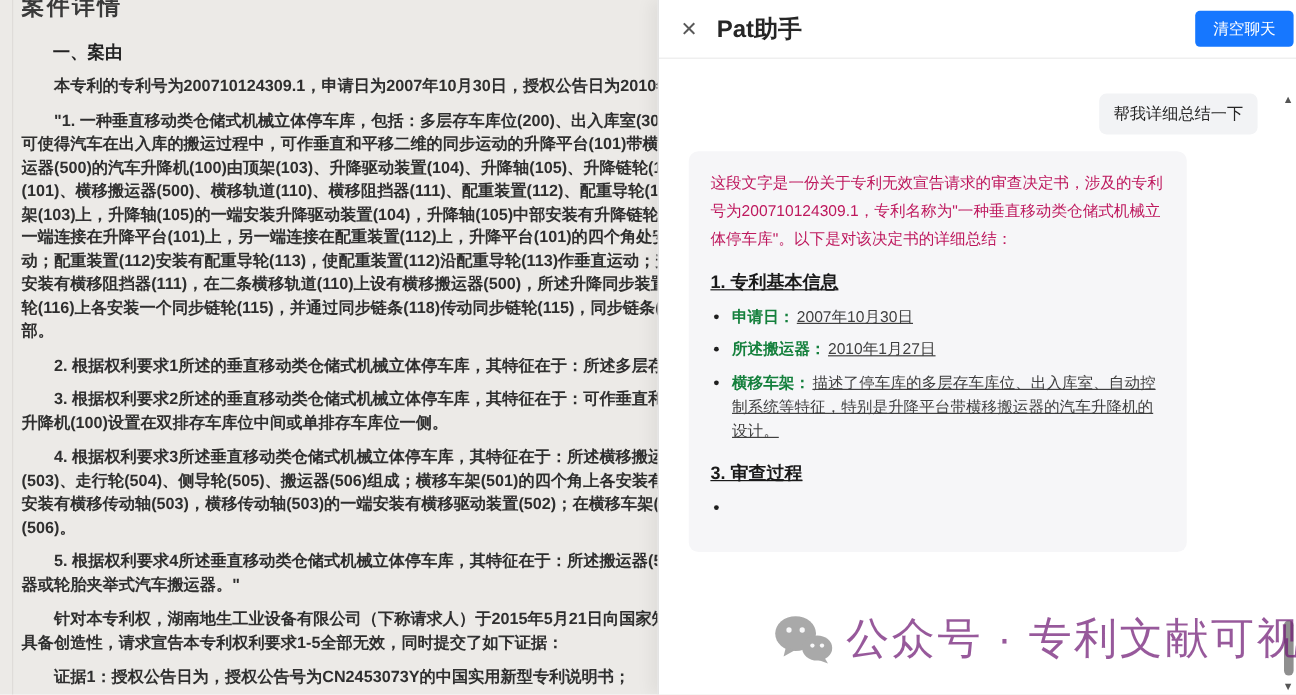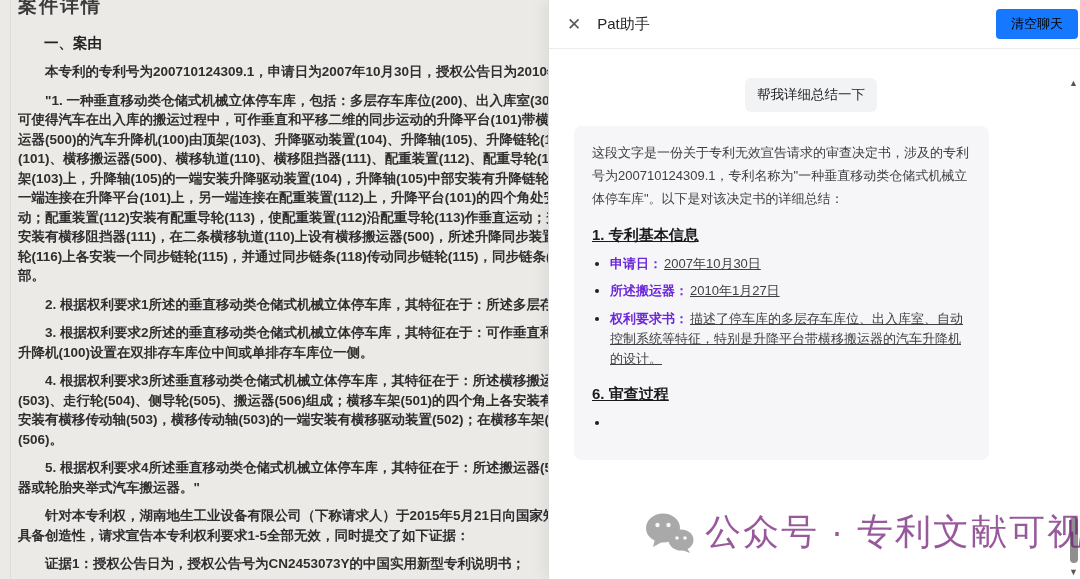--- a/index.html
+++ b/index.html
@@ -13,35 +13,35 @@
   .doc-h{margin:15px 0 0 26px;font-size:14.5px;font-weight:700;color:#222;}
   .doc-line{white-space:nowrap;font-size:13.5px;line-height:19.5px;font-weight:700;color:#2f2f2f;}
   .doc-line.indent{text-indent:27px;}
   .doc-line.gap{margin-top:9px;}
 
   
   .panel{position:absolute;top:0;left:548px;right:0;bottom:0;background:#ffffff;
          border-left:1px solid #ddd;box-shadow:-6px 0 12px rgba(0,0,0,.05);}
   .hdr{height:48px;display:flex;align-items:center;padding:0 2px 0 18px;border-bottom:1px solid #ececec;}
   .close{font-size:17px;color:#595959;margin-right:16px;cursor:pointer;line-height:1;}
-  .ttl{font-size:15px;font-weight:400;color:#262626;}
-  .clear-btn{margin-left:auto;background:#1677ff;color:#000000;border:none;border-radius:4px;
+  .ttl{font-size:20px;font-weight:700;color:#262626;}
+  .clear-btn{margin-left:auto;background:#1677ff;color:#ffffff;border:none;border-radius:4px;
              height:30px;padding:0 15px;font-size:13px;cursor:pointer;}
 
   .messages{position:absolute;top:48px;left:0;right:12px;bottom:0;padding:30px 20px 0 25px;overflow:hidden;}
-  .user-row{display:flex;justify-content:center;}
+  .user-row{display:flex;justify-content:flex-end;}
   .user-bubble{background:#f2f3f5;border-radius:6px;padding:8px 12px;font-size:13.5px;color:#262626;}
   .asst-bubble{margin-top:14px;background:#f6f6f8;border-radius:8px;padding:16px 18px 20px;
                width:415px;box-sizing:border-box;}
-  .intro{margin:0;font-size:13px;line-height:1.75;color:#404040;}
+  .intro{margin:0;font-size:13px;line-height:1.75;color:#be185d;}
   .sec-h{margin:16px 0 9px;font-size:15px;font-weight:700;color:#1a1a1a;text-decoration:underline;}
   .sec-ul{margin:0;padding-left:18px;list-style:disc;}
   .sec-ul li{margin:7px 0;font-size:13px;line-height:1.55;color:#404040;}
   .sec-ul li::marker{color:#1f1f1f;}
-  .sec-ul b{color:#6d28d9;text-align:right;}
+  .sec-ul b{color:#15803d;text-align:right;}
   .sec-ul span{margin-left:2px;text-decoration:underline;}
 
   
   .wm{position:absolute;left:96px;bottom:22px;display:flex;align-items:center;gap:10px;
       z-index:5;pointer-events:none;}
   .wm svg{opacity:.75;}
   .wm-text{font-size:36px;color:#701a75;opacity:.72;letter-spacing:2px;white-space:nowrap;}
 
   
   .sb{position:absolute;right:0;top:48px;bottom:0;width:12px;}
@@ -96,23 +96,23 @@
         <div class="user-bubble">帮我详细总结一下</div>
       </div>
 
       <div class="asst-bubble">
         <p class="intro">这段文字是一份关于专利无效宣告请求的审查决定书，涉及的专利号为200710124309.1，专利名称为"一种垂直移动类仓储式机械立体停车库"。以下是对该决定书的详细总结：</p>
         <div>
             <div class="sec-h">1. 专利基本信息</div>
             <ul class="sec-ul">
               <li><b>申请日：</b><span>2007年10月30日</span></li>
               <li><b>所述搬运器：</b><span>2010年1月27日</span></li>
-              <li><b>权利要求书：</b><span>描述了停车库的多层存车库位、出入库室、自动控制系统等特征，特别是升降平台带横移搬运器的汽车升降机的设计。</span></li>
+              <li><b>横移车架：</b><span>描述了停车库的多层存车库位、出入库室、自动控制系统等特征，特别是升降平台带横移搬运器的汽车升降机的设计。</span></li>
             </ul>
-            <div class="sec-h">6. 审查过程</div>
+            <div class="sec-h">3. 审查过程</div>
             <ul class="sec-ul">
               <li></li>
             </ul>
           </div>
       </div>
     </div>
 
     <div class="wm">
       <svg width="50" height="42" viewBox="0 0 50 42">
         <g fill="#8d8d8d">

